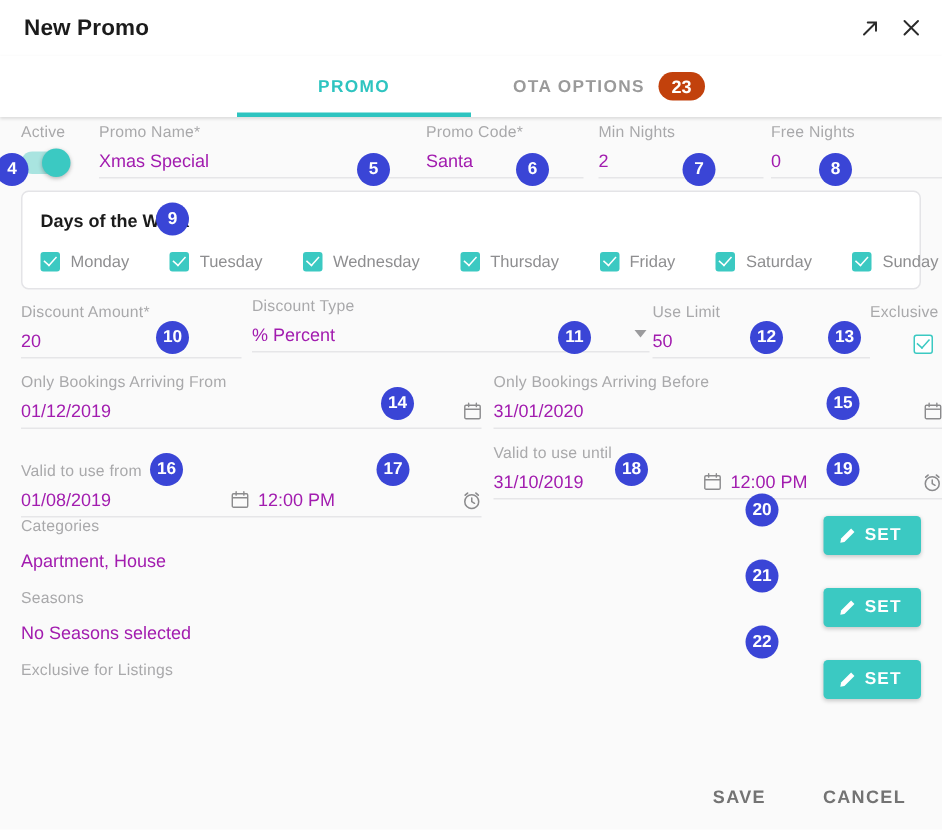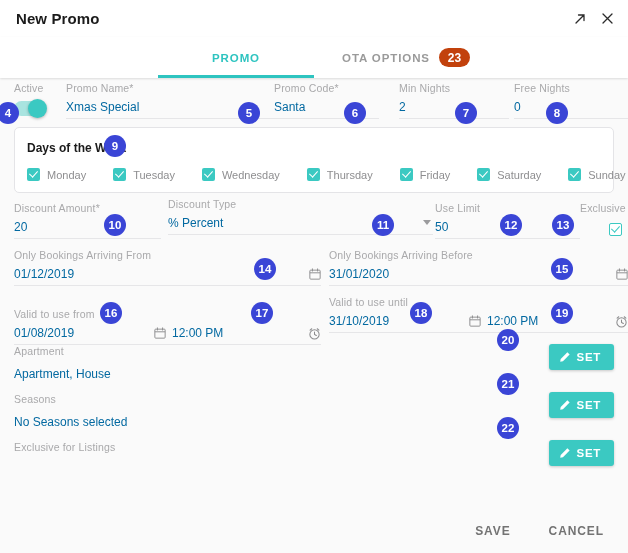--- a/index.html
+++ b/index.html
@@ -114,36 +114,36 @@
   }
 
   .lbl {
     font-size: 10.5px;
     color: #a9a9ab;
     letter-spacing: .15px;
     white-space: nowrap;
   }
   .val {
     font-size: 12px;
-    color: #0369a1;
+    color: #a21caf;
     white-space: nowrap;
   }
   .underline { border-bottom: 1px solid #e6e6e8; }
 
   
   .row1 {
     position: relative;
     height: 44px;
     padding-top: 4px;
     display: flex;
     align-items: flex-start;
   }
   .f-active  { position:absolute; left:0;   top:4px; width:46px; }
   .f-pname   { position:absolute; left:52px; top:4px; width:218px; }
-  .f-pcode   { position:absolute; left:260px; top:4px; width:105px; }
+  .f-pcode   { position:absolute; left:270px; top:4px; width:105px; }
   .f-min     { position:absolute; left:385px; top:4px; width:110px; }
   .f-free    { position:absolute; left:500px; top:4px; width:114px; }
   .fval-line { margin-top: 6px; padding-bottom: 4px; }
 
   .toggle {
     width: 32px; height: 15px;
     border-radius: 8px;
     background: #a9e4e0;
     position: relative;
     margin-top: 7px;
@@ -495,21 +495,21 @@
                 <circle cx="7" cy="8" r="5" stroke="currentColor" fill="none" stroke-width="1.1"></circle>
                 <path d="M7 5.4 V8 L9 9.2" stroke="currentColor" stroke-width="1.1" fill="none" stroke-linecap="round"></path>
                 <path d="M2.3 3.3 L4 1.9 M11.7 3.3 L10 1.9" stroke="currentColor" stroke-width="1.2" stroke-linecap="round"></path>
               </svg>
           </span>
         </div>
       </div>
     </div>
 
     <div class="setrow">
-      <div class="lbl">Apartment</div>
+      <div class="lbl">Categories</div>
       <div class="val">Apartment, House</div>
       <button class="btn-set">
         <span style="display:flex;">
           <svg width="12" height="12" viewBox="0 0 14 14">
               <path d="M9.8 1.6 L12.4 4.2 L4.6 12 L1.4 12.6 L2 9.4 Z" fill="currentColor"></path>
             </svg>
         </span>
         <span>SET</span>
       </button>
     </div>

